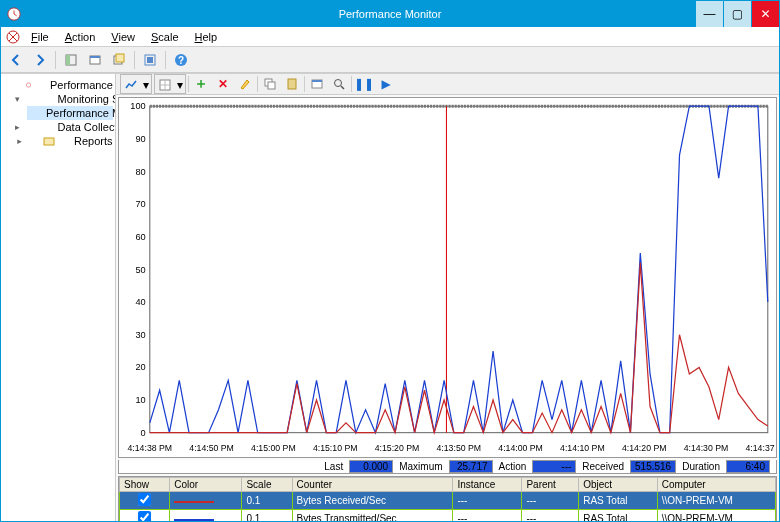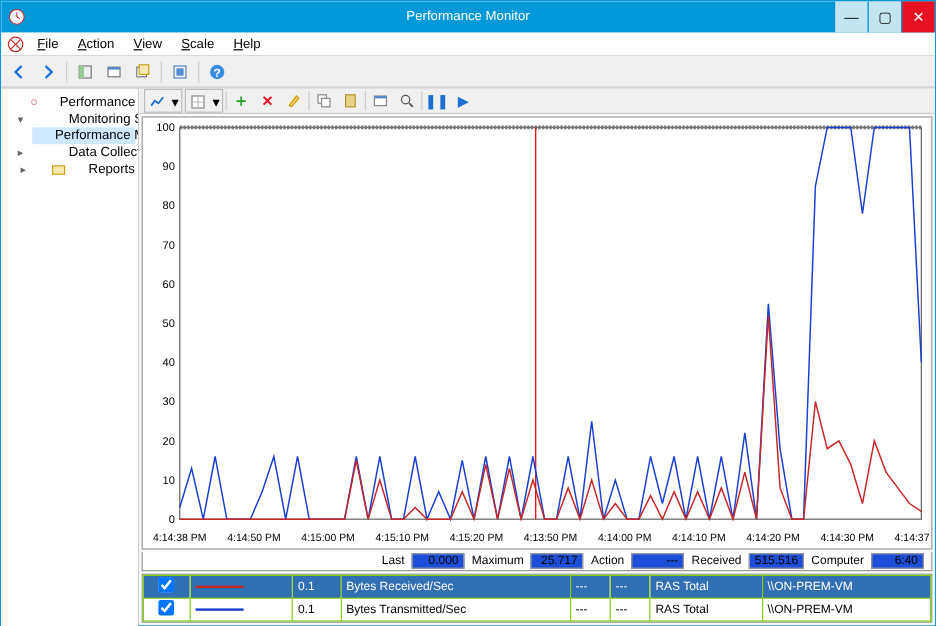--- a/index.html
+++ b/index.html
@@ -242,27 +242,37 @@
 
     <div class="stats-row">
       <span class="lab">Last</span>
         <span class="val">0.000</span>
       <span class="lab">Maximum</span>
         <span class="val">25.717</span>
       <span class="lab">Action</span>
         <span class="val">---</span>
       <span class="lab">Received</span>
         <span class="val">515.516</span>
-      <span class="lab">Computer</span>
+      <span class="lab">Duration</span>
         <span class="val">6:40</span>
     </div>
 
     <div class="counter-table">
       <table id="ctr-table">
           <tbody>
+            <tr>
+              <th>Show</th>
+              <th>Color</th>
+              <th>Scale</th>
+              <th>Counter</th>
+              <th>Instance</th>
+              <th>Parent</th>
+              <th>Object</th>
+              <th>Computer</th>
+            </tr>
             <tr class="selrow">
               <td style="text-align:center"><input type="checkbox" checked="" style=""></td>
               <td><span class="color-swatch" style="background:#c62828"></span></td>
               <td>0.1</td>
               <td>Bytes Received/Sec</td>
               <td>---</td>
               <td>---</td>
               <td>RAS Total</td>
               <td>\\ON-PREM-VM</td>
             </tr>

